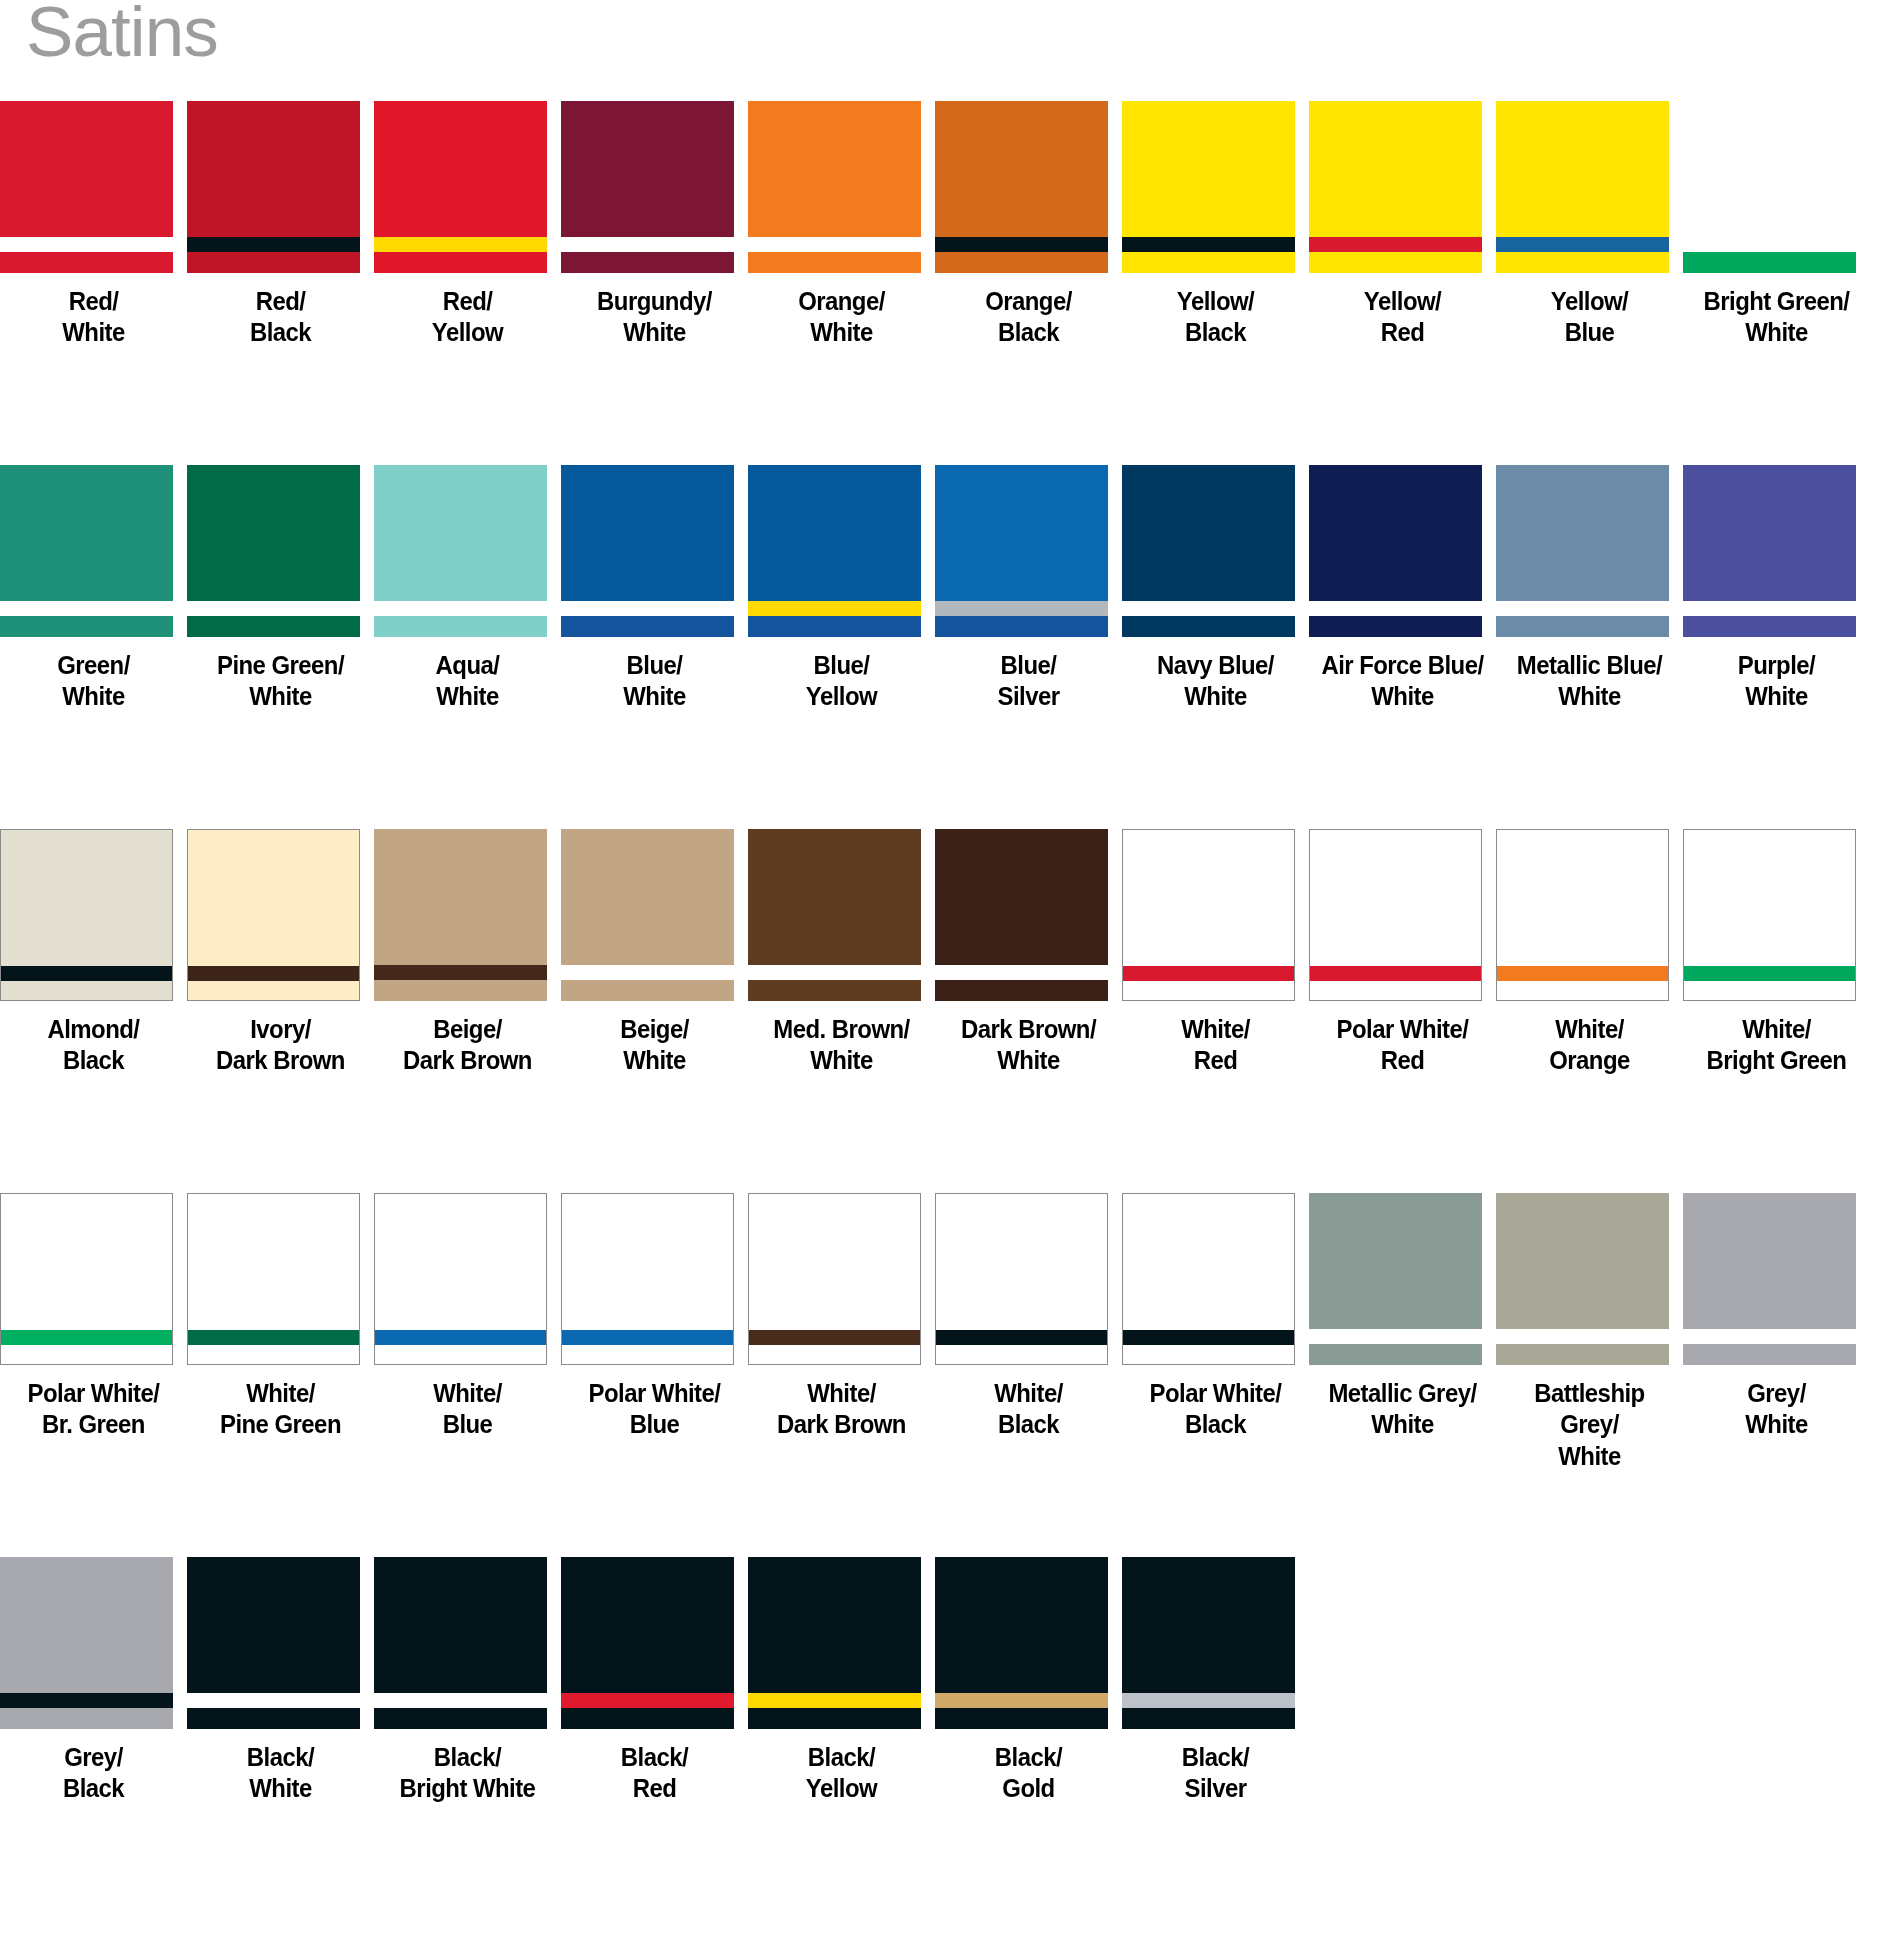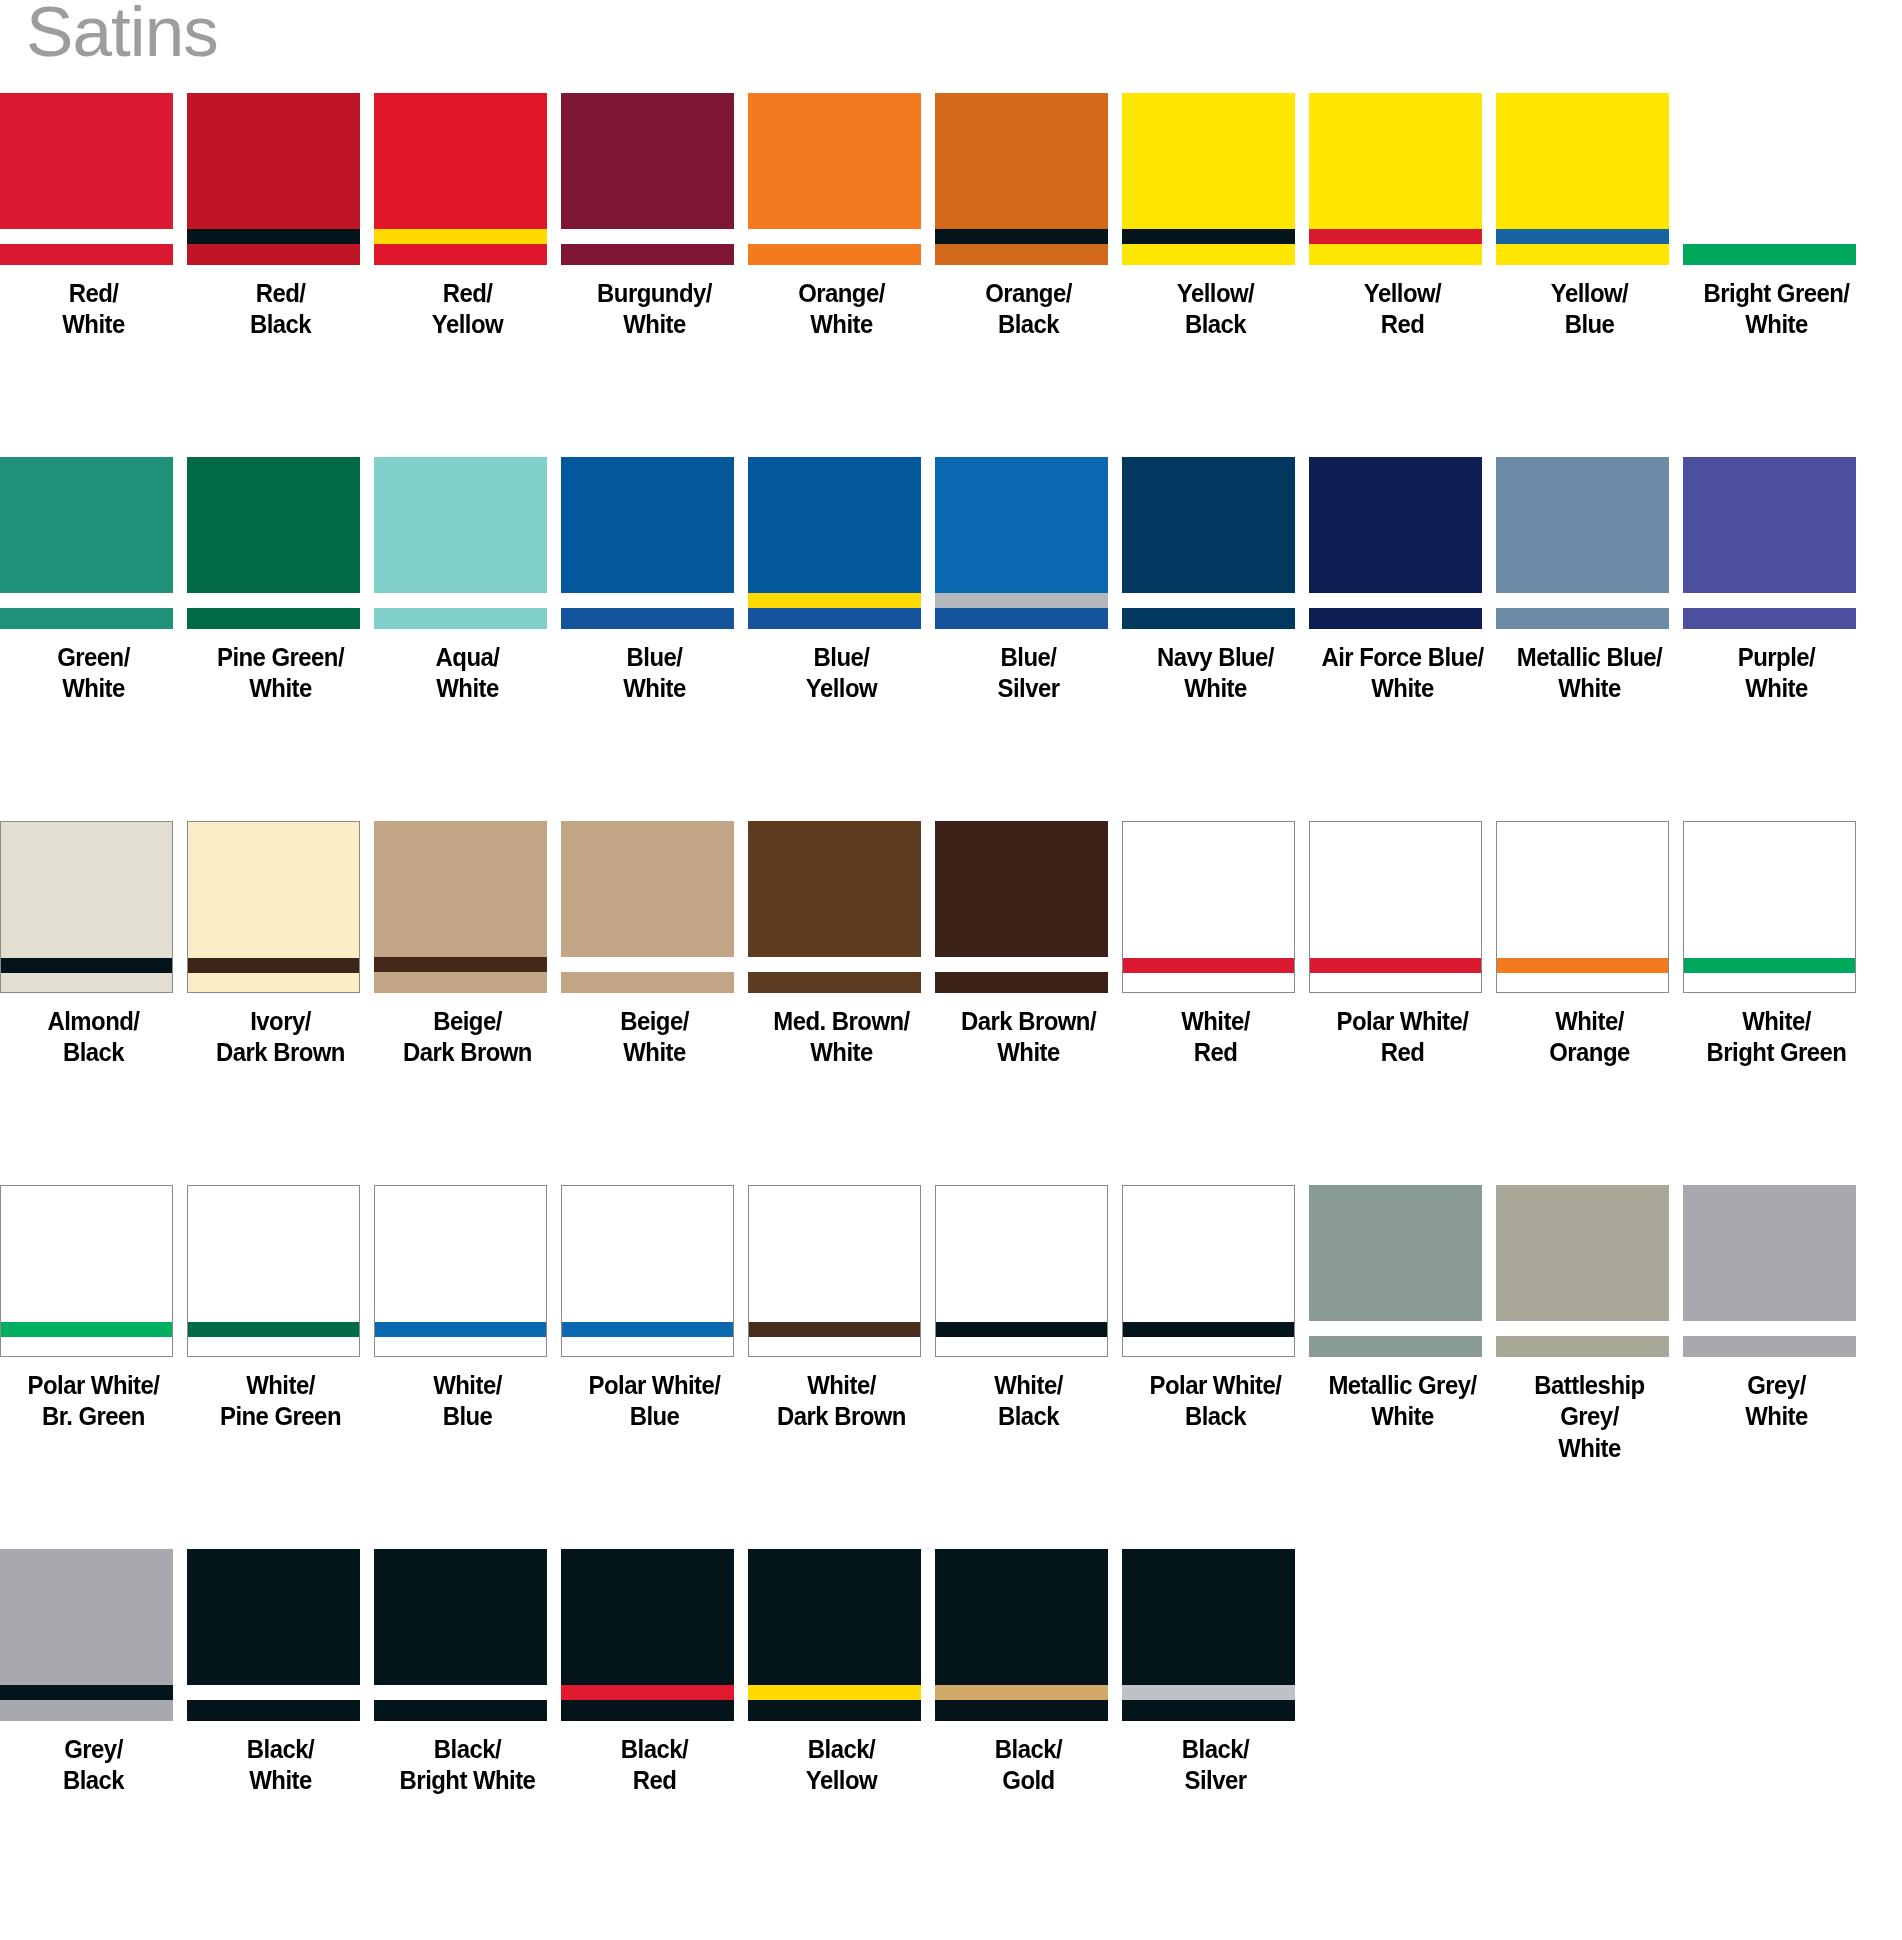--- a/index.html
+++ b/index.html
@@ -30,21 +30,21 @@
     font-weight: 400;
     color: #9d9d9d;
     letter-spacing: -0.9px;
     line-height: 1.0;
     font-family: "Liberation Sans", sans-serif;
   }
 
   .grid {
     position: absolute;
     left: 0;
-    top: 93px;
+    top: 101px;
     width: 1720px;
   }
 
   .row {
     display: flex;
     flex-direction: row;
     align-items: flex-start;
     margin-bottom: 0;
     height: 364px;
   }

